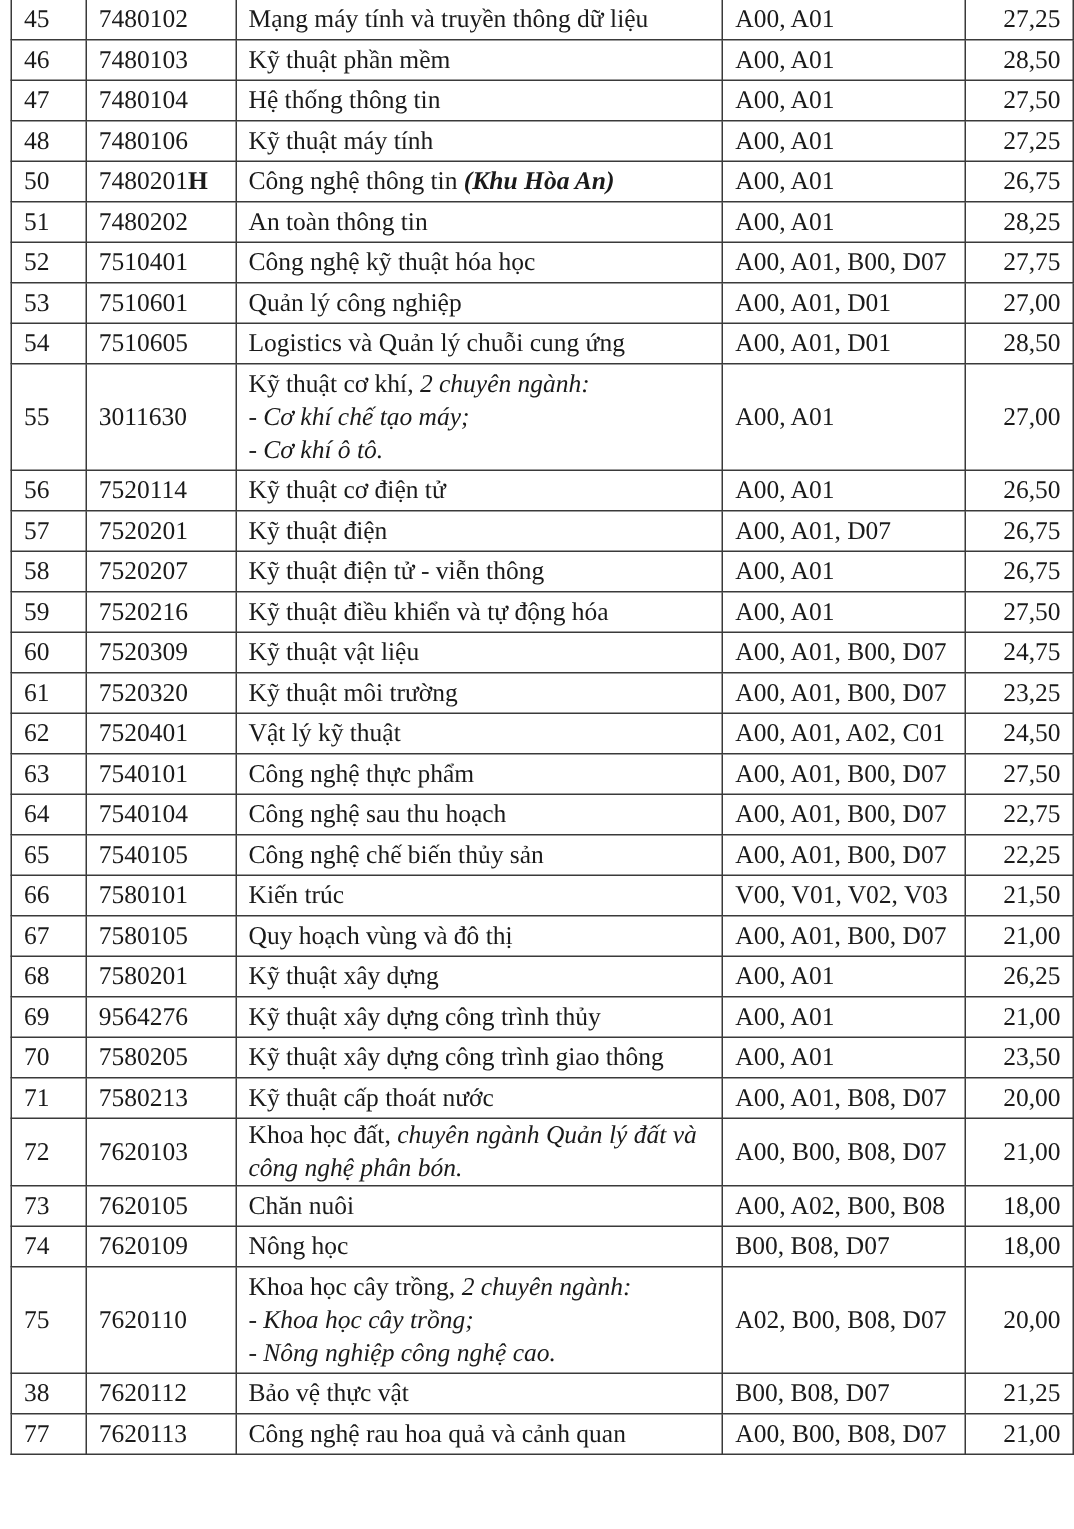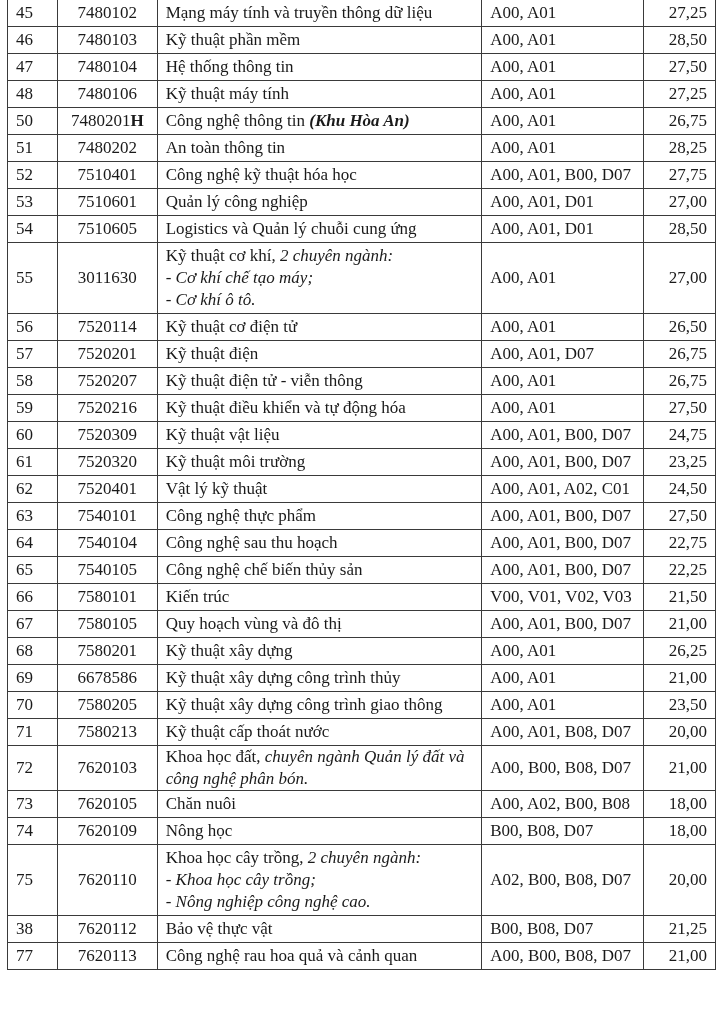--- a/index.html
+++ b/index.html
@@ -13,21 +13,21 @@
     }
     table.admissions td {
       border: 1.5px solid #3a3a3a;
       padding: 0 8px;
       height: 26px;
       line-height: 22px;
       vertical-align: middle;
       white-space: nowrap;
     }
     td.c-stt { width: 41px; text-align: left; padding: 0; }
-    td.c-code { width: 88px; text-align: center; padding: 0; }
+    td.c-code { width: 88px; padding: 0; }
     td.c-name { width: 312px; text-align: left; }
     td.c-combo { width: 146px; text-align: left; }
     td.c-score { width: 64px; text-align: right; padding: 0; }
     tr.lines-2 td { height: 44px; }
     tr.lines-3 td { height: 70px; }
     .it { font-style: italic; }
     .bi { font-style: italic; font-weight: bold; }
     .b { font-weight: bold; }
     .line { display: block; }
   </style>
@@ -264,21 +264,21 @@
     <td class="c-code"><span>7580201</span></td>
     <td class="c-name">
           <span class="line"><span>Kỹ thuật xây dựng</span></span>
         </td>
     <td class="c-combo"><span>A00, A01</span></td>
     <td class="c-score"><span>26,25</span></td>
   </tr>
 
   <tr>
     <td class="c-stt"><span>69</span></td>
-    <td class="c-code"><span>6678586</span></td>
+    <td class="c-code"><span>9564276</span></td>
     <td class="c-name">
           <span class="line"><span>Kỹ thuật xây dựng công trình thủy</span></span>
         </td>
     <td class="c-combo"><span>A00, A01</span></td>
     <td class="c-score"><span>21,00</span></td>
   </tr>
 
   <tr>
     <td class="c-stt"><span>70</span></td>
     <td class="c-code"><span>7580205</span></td>

